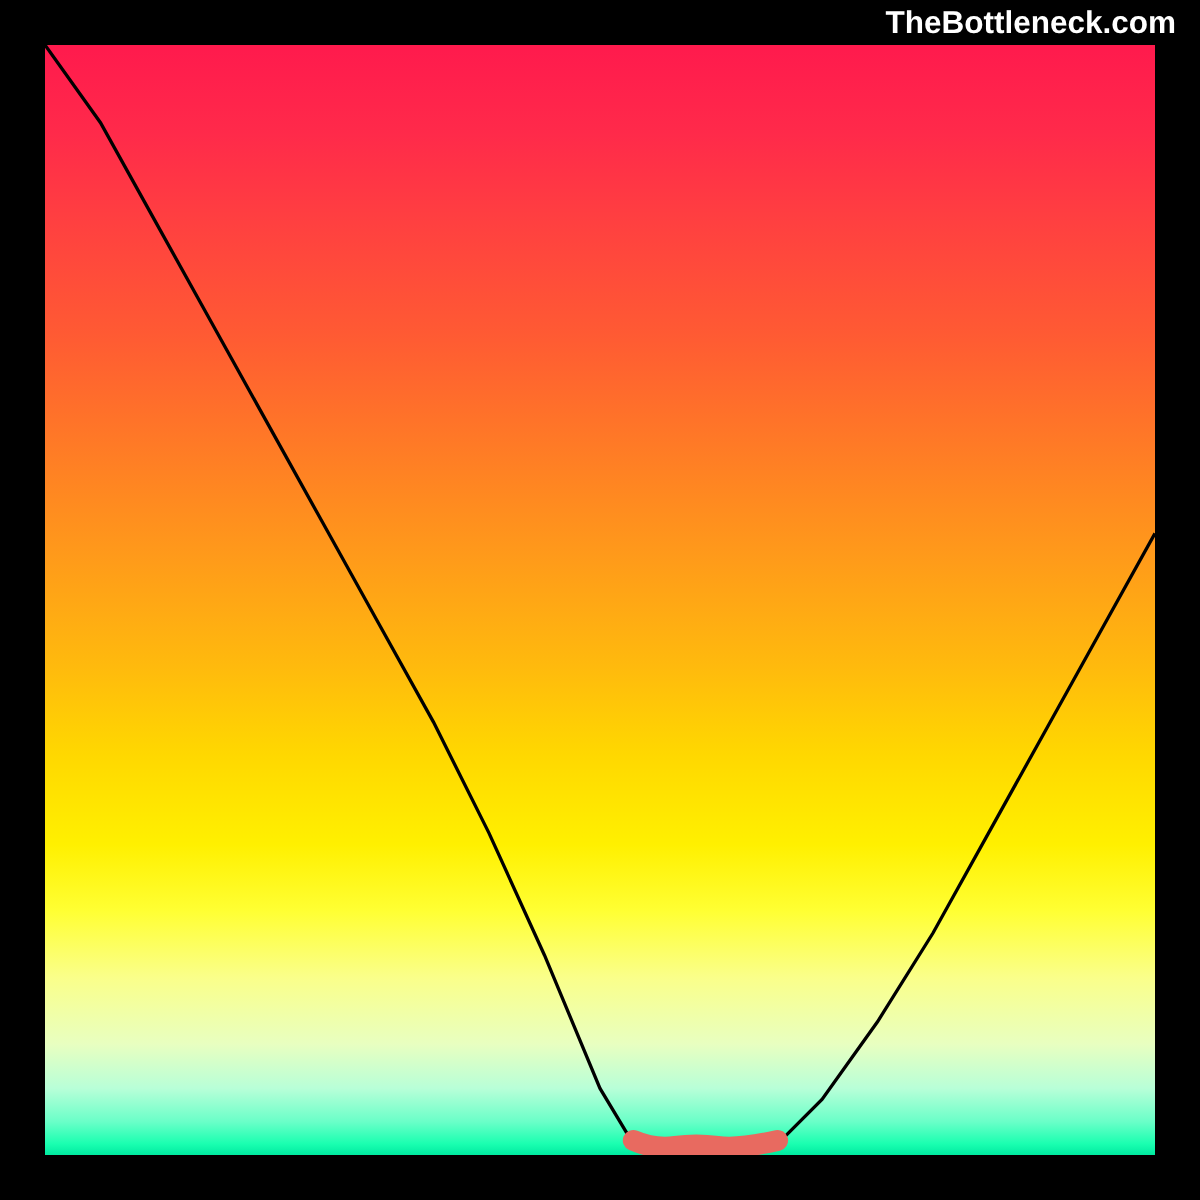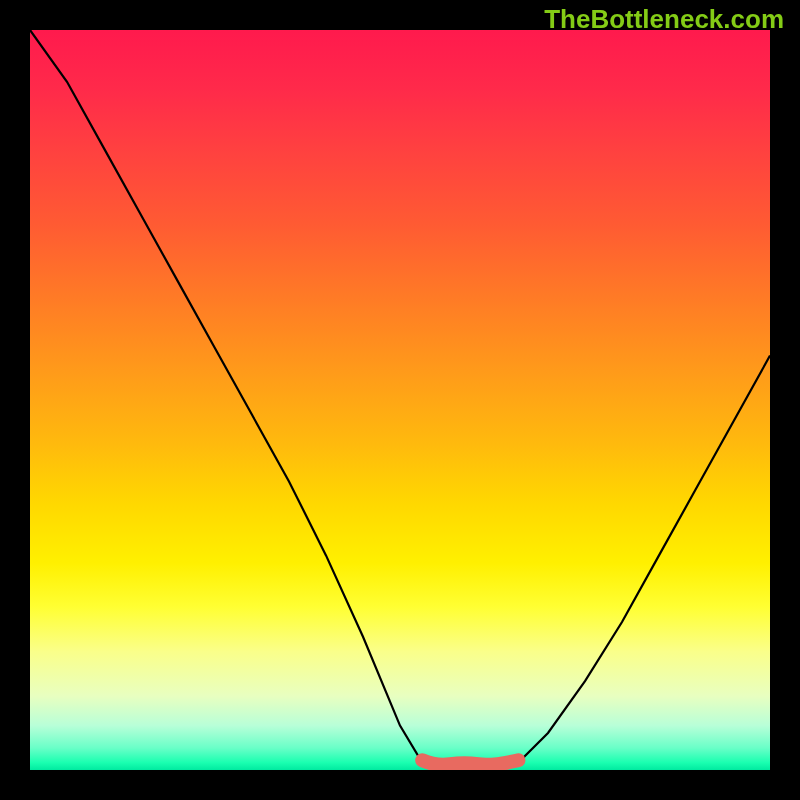--- a/index.html
+++ b/index.html
@@ -8,23 +8,23 @@
     position: relative;
     width: 800px;
     height: 800px;
     background: #000;
   }
   .watermark {
     position: absolute;
     top: 4px;
     right: 16px;
     font-family: Arial, Helvetica, sans-serif;
-    font-size: 26px;
+    font-size: 21px;
     font-weight: bold;
-    color: #84cc16;
+    color: #ffffff;
     z-index: 10;
   }
   .plot-area {
     position: absolute;
     left: 30px;
     top: 30px;
     width: 740px;
     height: 740px;
     background: linear-gradient(to bottom,
       #ff1a4d 0%,

